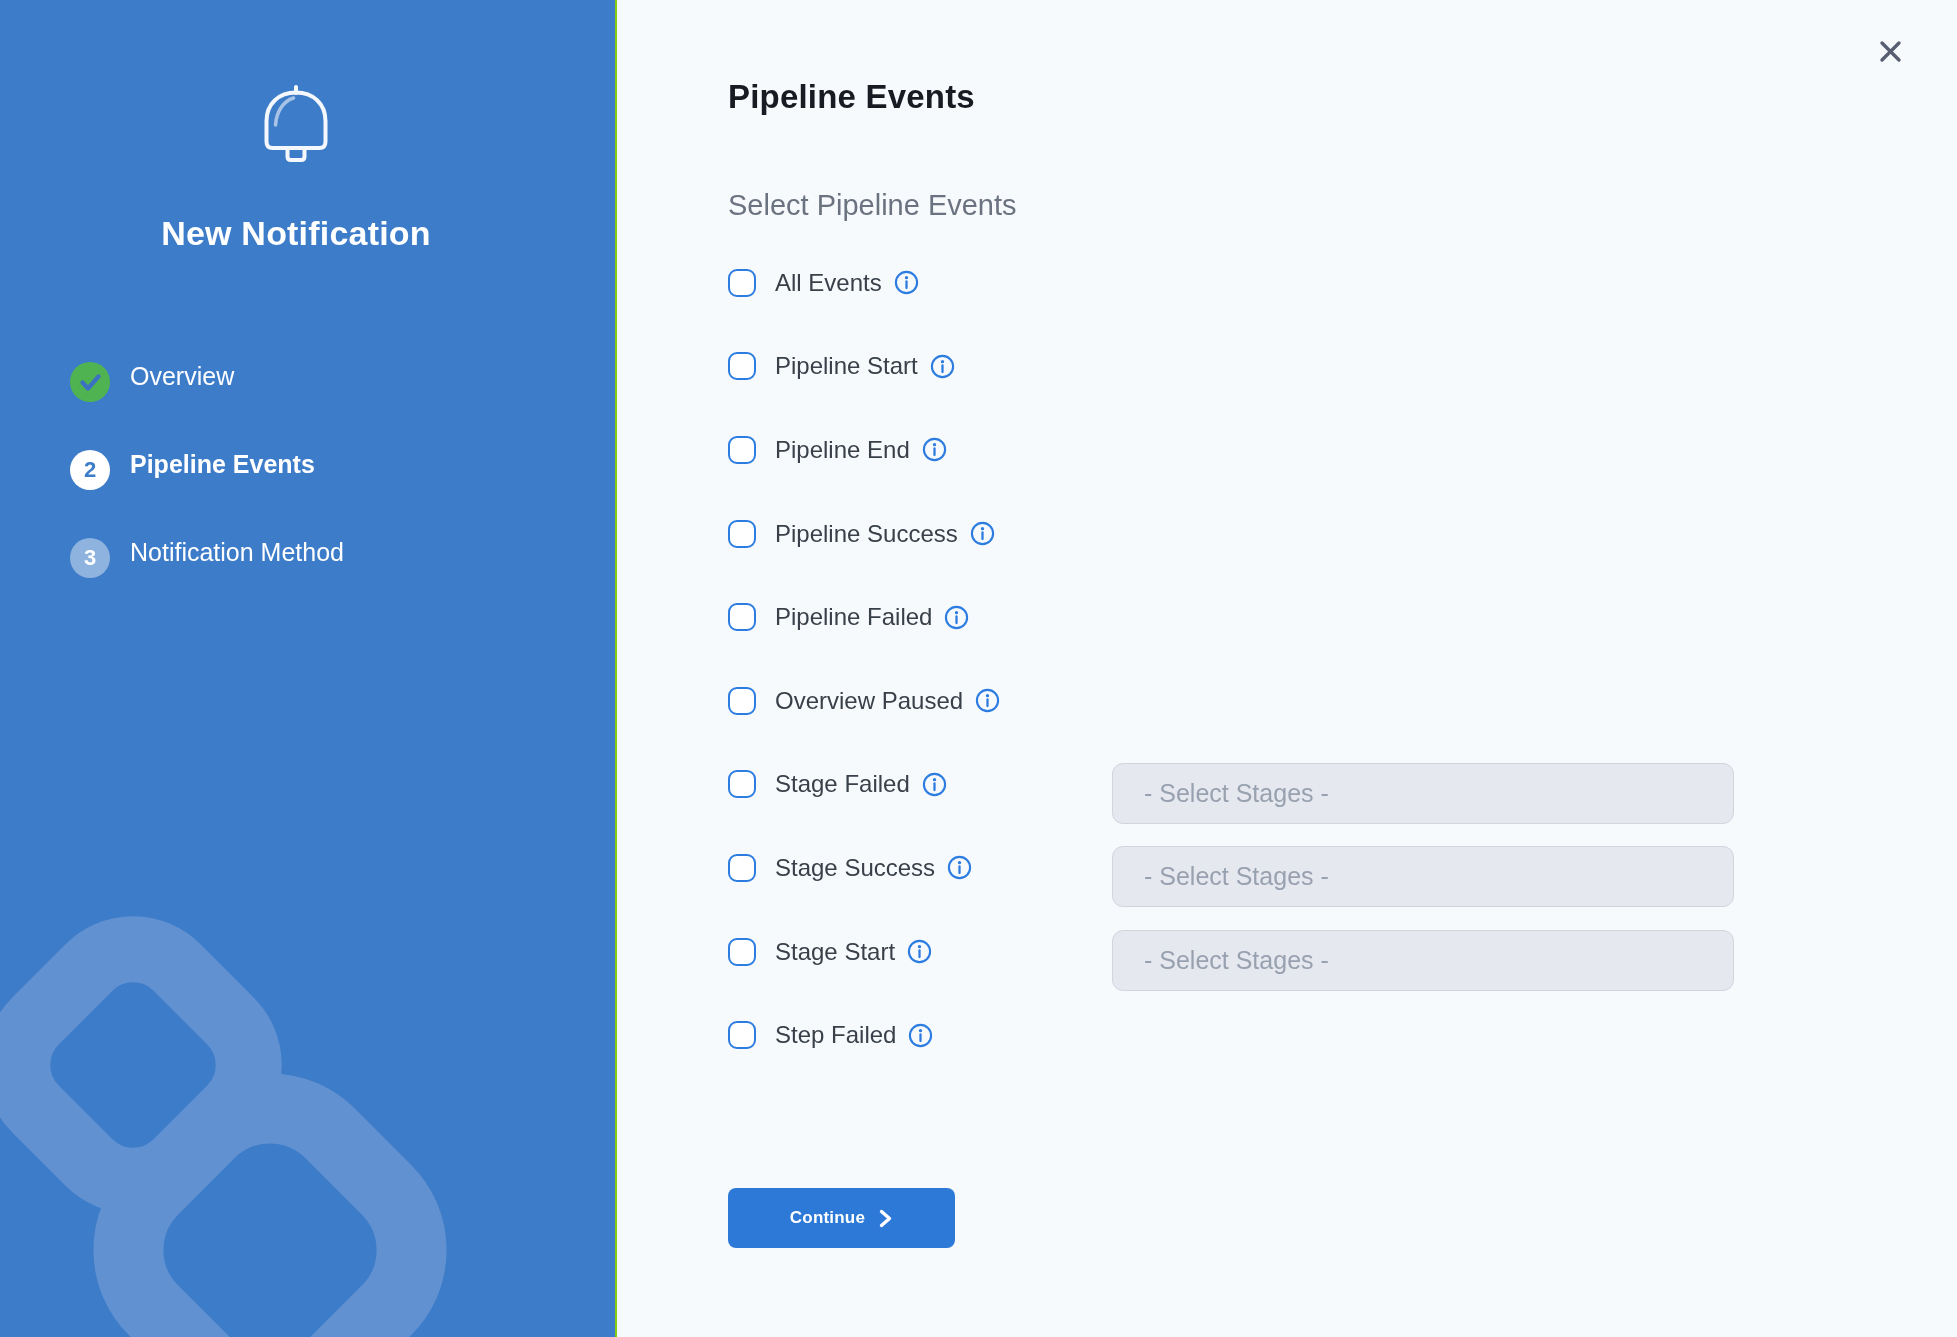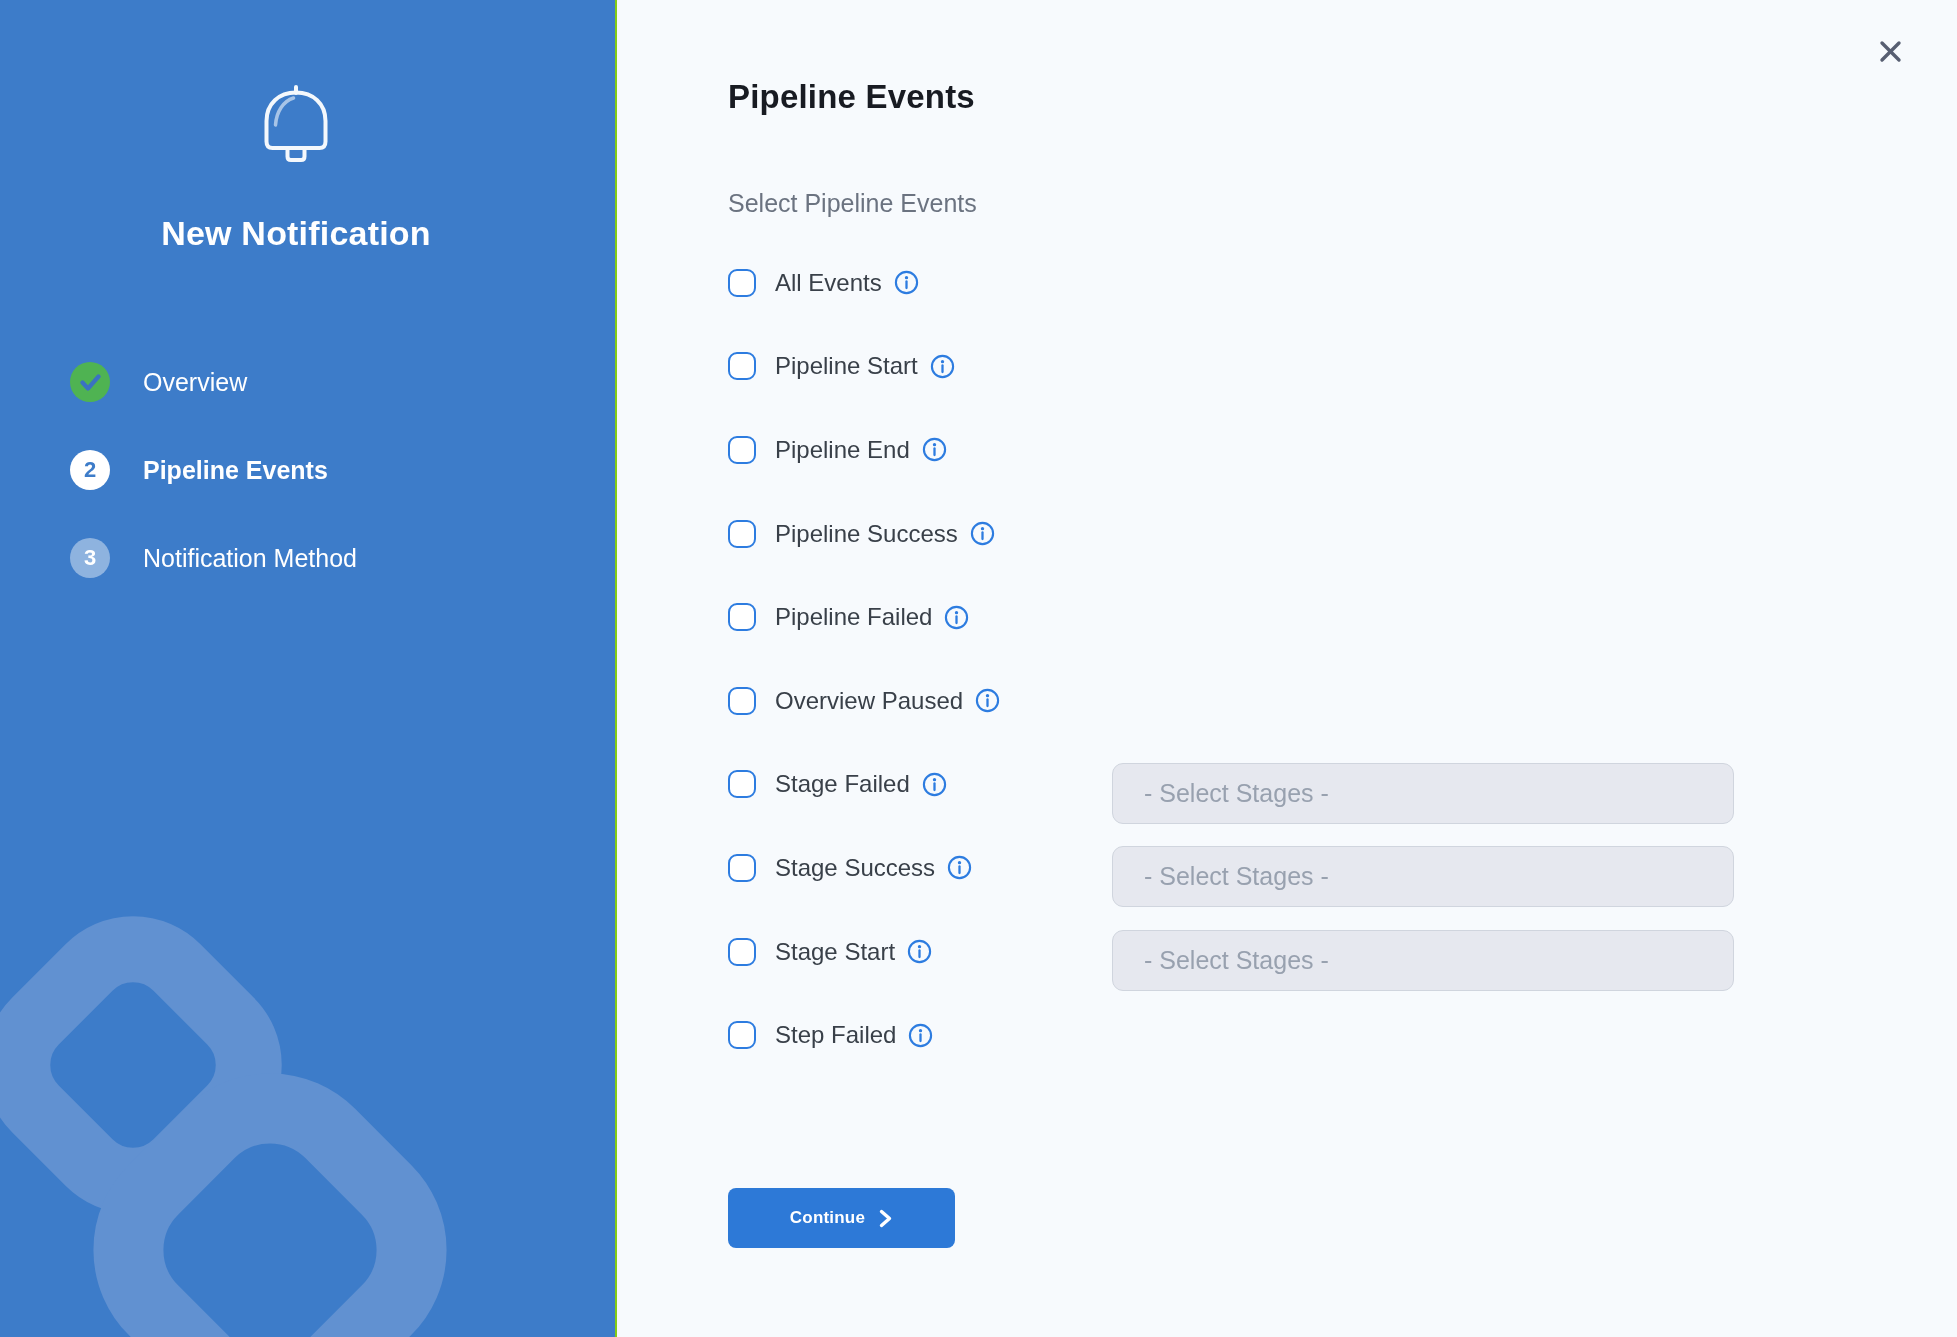--- a/index.html
+++ b/index.html
@@ -16,21 +16,21 @@
   }
   .watermark{position:absolute;left:-120px;top:860px;pointer-events:none;}
   .sidebar-top{position:absolute;top:84px;left:0;width:592px;text-align:center;}
   .bell{display:block;margin:0 auto;}
   .sidebar-title{
     margin:46px 0 0;color:#ffffff;font-size:34px;font-weight:700;letter-spacing:.2px;
   }
   .steps{
     position:absolute;left:70px;top:362px;margin:0;padding:0;list-style:none;
   }
-  .step{display:flex;align-items:center;height:40px;margin-bottom:48px;cursor:pointer;gap:13px;}
+  .step{display:flex;height:40px;margin-bottom:48px;cursor:pointer;}
   .step-icon{
     width:40px;height:40px;border-radius:50%;flex:none;
     display:flex;align-items:center;justify-content:center;
     font-size:22px;line-height:1;
   }
   .step-done .step-icon{background:#4fb352;}
   .step-active .step-icon{background:#ffffff;color:#3d7cc9;font-weight:700;}
   .step-pending .step-icon{background:rgba(255,255,255,.42);color:#ffffff;font-weight:600;}
   .step-label{margin-left:20px;color:#ffffff;font-size:25px;}
   .step-active .step-label{font-weight:700;}
@@ -42,21 +42,21 @@
   .close-btn{
     position:absolute;top:33px;right:49px;width:36px;height:36px;
     background:none;border:none;padding:4px;cursor:pointer;line-height:0;
   }
   .panel-title{
     position:absolute;left:111px;top:78px;margin:0;
     font-size:33px;font-weight:600;color:#181b22;letter-spacing:.2px;
   }
   .panel-subtitle{
     position:absolute;left:111px;top:189px;
-    font-size:25px;color:#6b7380;
+    font-size:29px;color:#6b7380;
   }
   .events{position:absolute;left:111px;top:241px;width:1160px;}
   .event-row{position:relative;height:83.6px;display:flex;align-items:center;}
   .checkbox{
     width:28px;height:28px;box-sizing:border-box;flex:none;
     border:2.5px solid #2d7ce0;border-radius:9px;background:#ffffff;cursor:pointer;
   }
   .event-label{margin-left:19px;font-size:24px;color:#394049;}
   .info{margin-left:11px;display:flex;cursor:pointer;}
   .stage-select{

